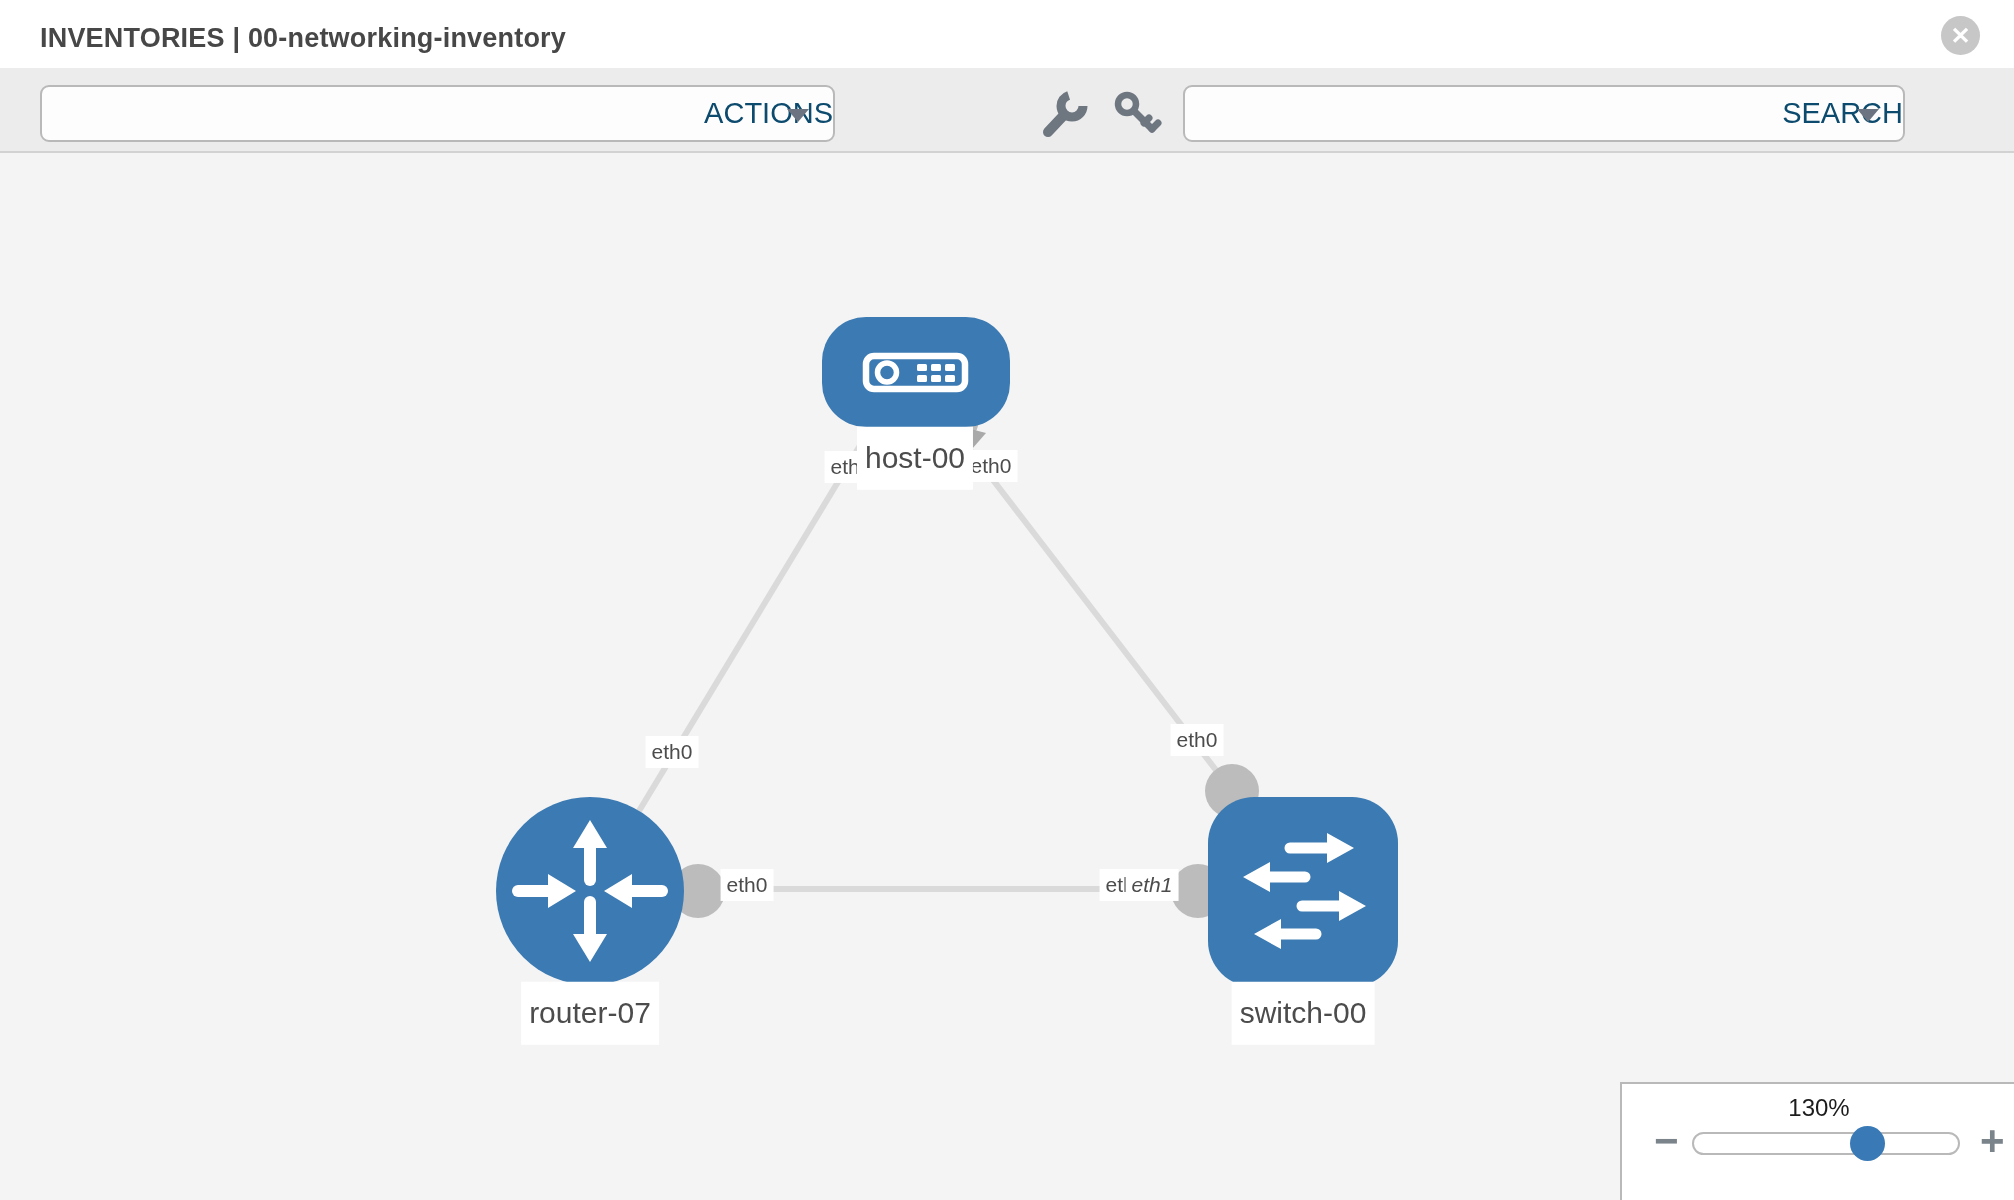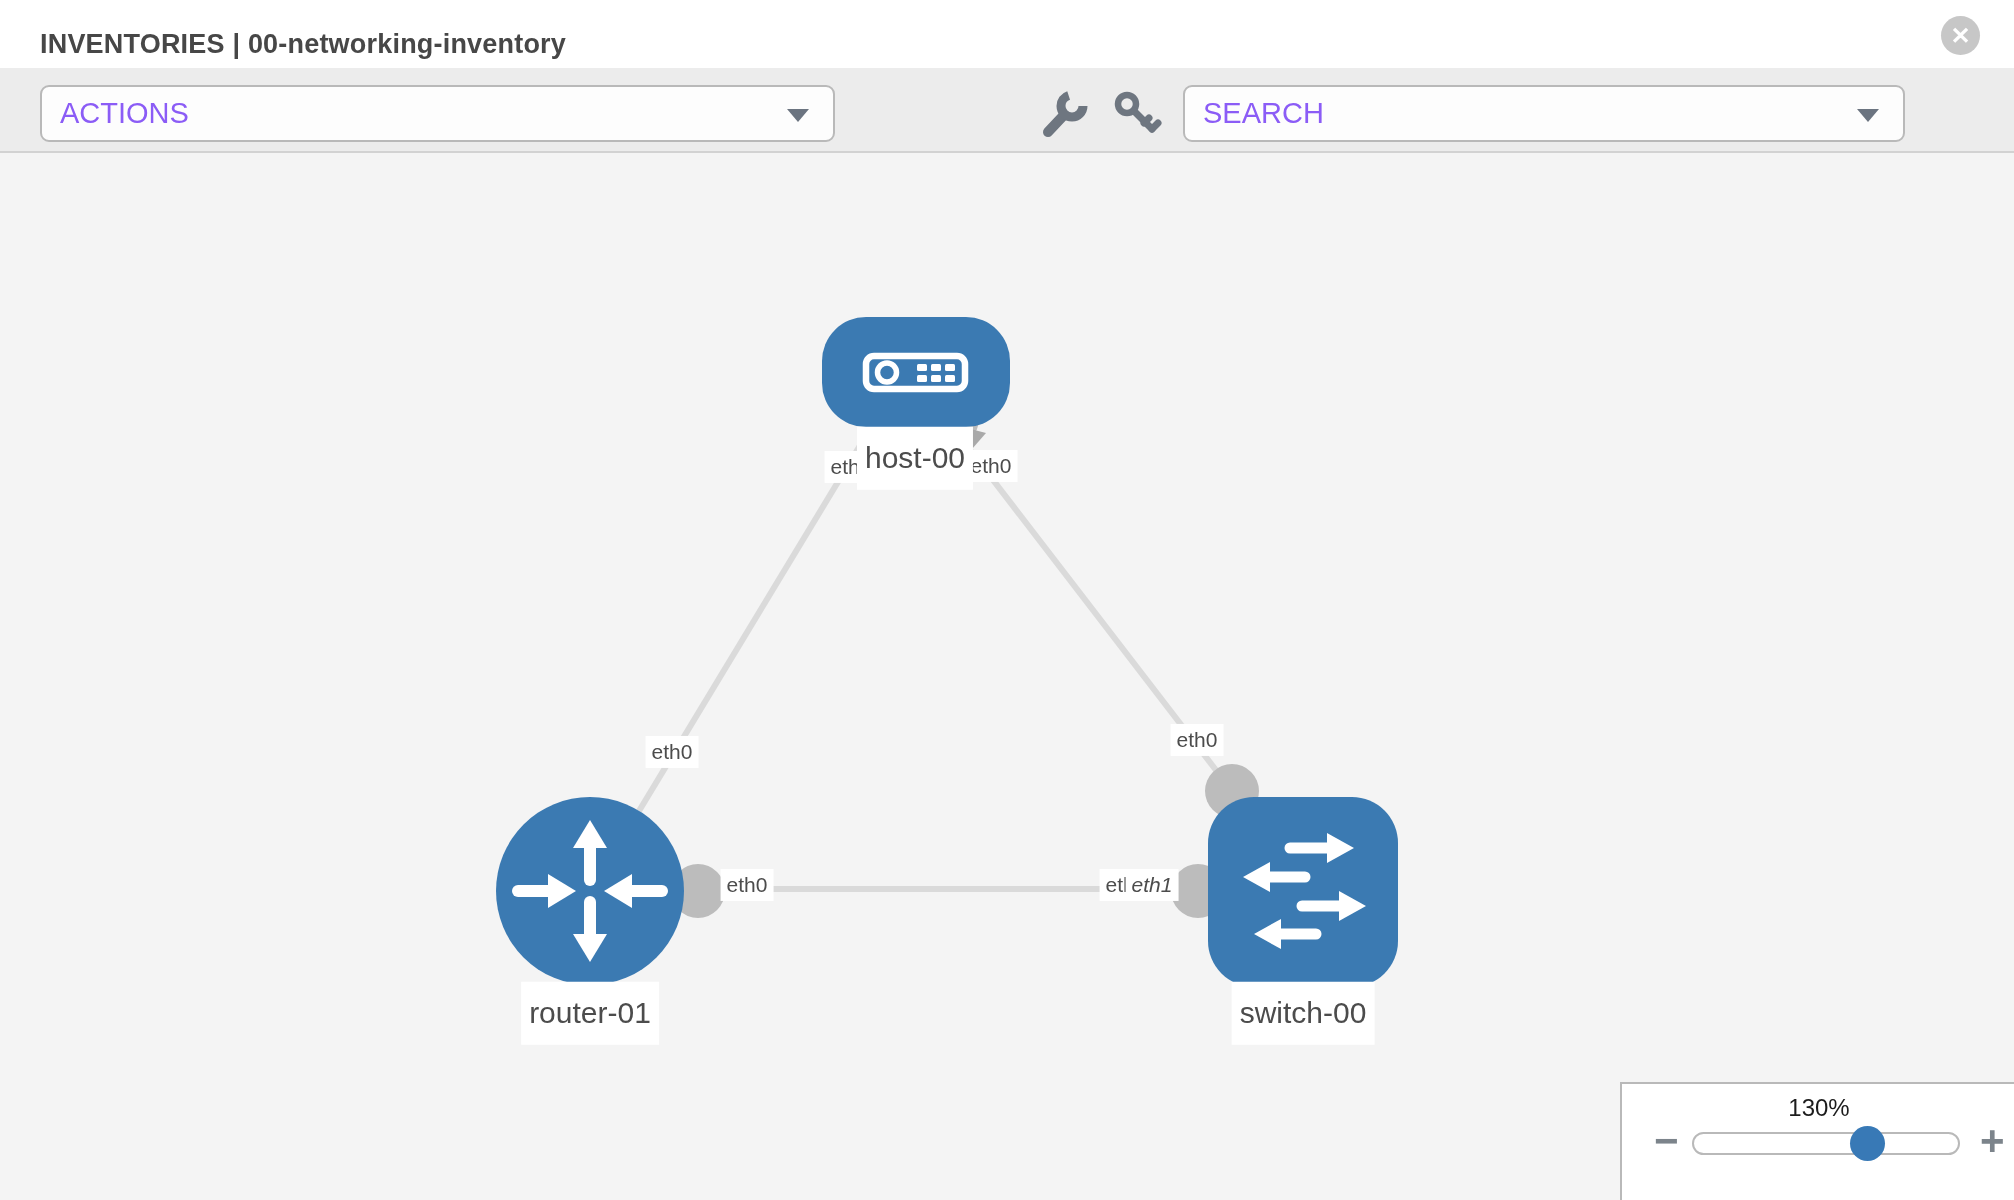--- a/index.html
+++ b/index.html
@@ -1,32 +1,32 @@
 <!DOCTYPE html>
 <html><head>
 <meta charset="utf-8">
 <style>
   html,body{margin:0;padding:0;}
   .page{position:relative;width:2014px;height:1200px;overflow:hidden;background:#fff;
         font-family:"Liberation Sans",sans-serif;-webkit-font-smoothing:antialiased;}
 
   
   .header{position:absolute;left:0;top:0;width:2014px;height:68px;background:#ffffff;}
-  .title{position:absolute;left:40px;top:10px;height:68px;line-height:68px;
+  .title{position:absolute;left:40px;top:4px;height:68px;line-height:68px;
          font-size:27px;font-weight:700;color:#474747;letter-spacing:.2px;}
   .close-btn{position:absolute;left:1941px;top:16px;width:39px;height:39px;border-radius:50%;
              background:#c7c7c7;color:#fff;font-size:24px;font-weight:700;
              display:flex;align-items:center;justify-content:center;cursor:pointer;line-height:1;}
 
   
   .toolbar{position:absolute;left:0;top:68px;width:2014px;height:85px;background:#ececec;
            border-bottom:2px solid #d2d2d2;box-sizing:border-box;}
   .select{position:absolute;top:17px;height:57px;background:#fdfdfd;border:2px solid #b9b9b9;
-          border-radius:9px;box-sizing:border-box;color:#8b5cf6;font-size:29px;
-          display:flex;align-items:center;padding-left:18px;cursor:pointer;}
+          border-radius:9px;box-sizing:border-box;color:#0c4a6e;font-size:29px;
+          display:flex;align-items:center;padding-left:18px;cursor:pointer;justify-content:flex-end;}
   .select .caret{position:absolute;right:24px;top:50%;margin-top:-5px;width:0;height:0;
                  border-left:11px solid transparent;border-right:11px solid transparent;
                  border-top:13px solid #6b7480;}
   .sel-actions{left:40px;width:795px;}
   .sel-search{left:1183px;width:722px;}
   .tool-icons{position:absolute;left:1030px;top:80px;}
 
   
   .canvas{position:absolute;left:0;top:153px;width:2014px;height:1047px;background:#f4f4f4;}
   svg.graph{position:absolute;left:0;top:0;}
@@ -117,21 +117,21 @@
   </svg>
 
   <div class="chip" style="left:851px;top:467px;">eth0</div>
   <div class="chip" style="left:991px;top:466px;">eth0</div>
   <div class="chip node-label" style="left:915px;top:458px;">host-00</div>
   <div class="chip" style="left:672px;top:752px;">eth0</div>
   <div class="chip" style="left:1197px;top:740px;">eth0</div>
   <div class="chip" style="left:747px;top:885px;">eth0</div>
   <div class="chip" style="left:1126px;top:885px;">eth0</div>
   <div class="chip" style="left:1152px;top:885px;font-style:italic;">eth1</div>
-  <div class="chip node-label" style="left:590px;top:1013px;">router-01</div>
+  <div class="chip node-label" style="left:590px;top:1013px;">router-07</div>
   <div class="chip node-label" style="left:1303px;top:1013px;">switch-00</div>
 
   <div class="zoom-panel">
     <div class="zoom-level">130%</div>
     <div class="zoom-minus">−</div>
     <div class="zoom-track">
       <div class="zoom-thumb"></div>
     </div>
     <div class="zoom-plus">+</div>
   </div>

